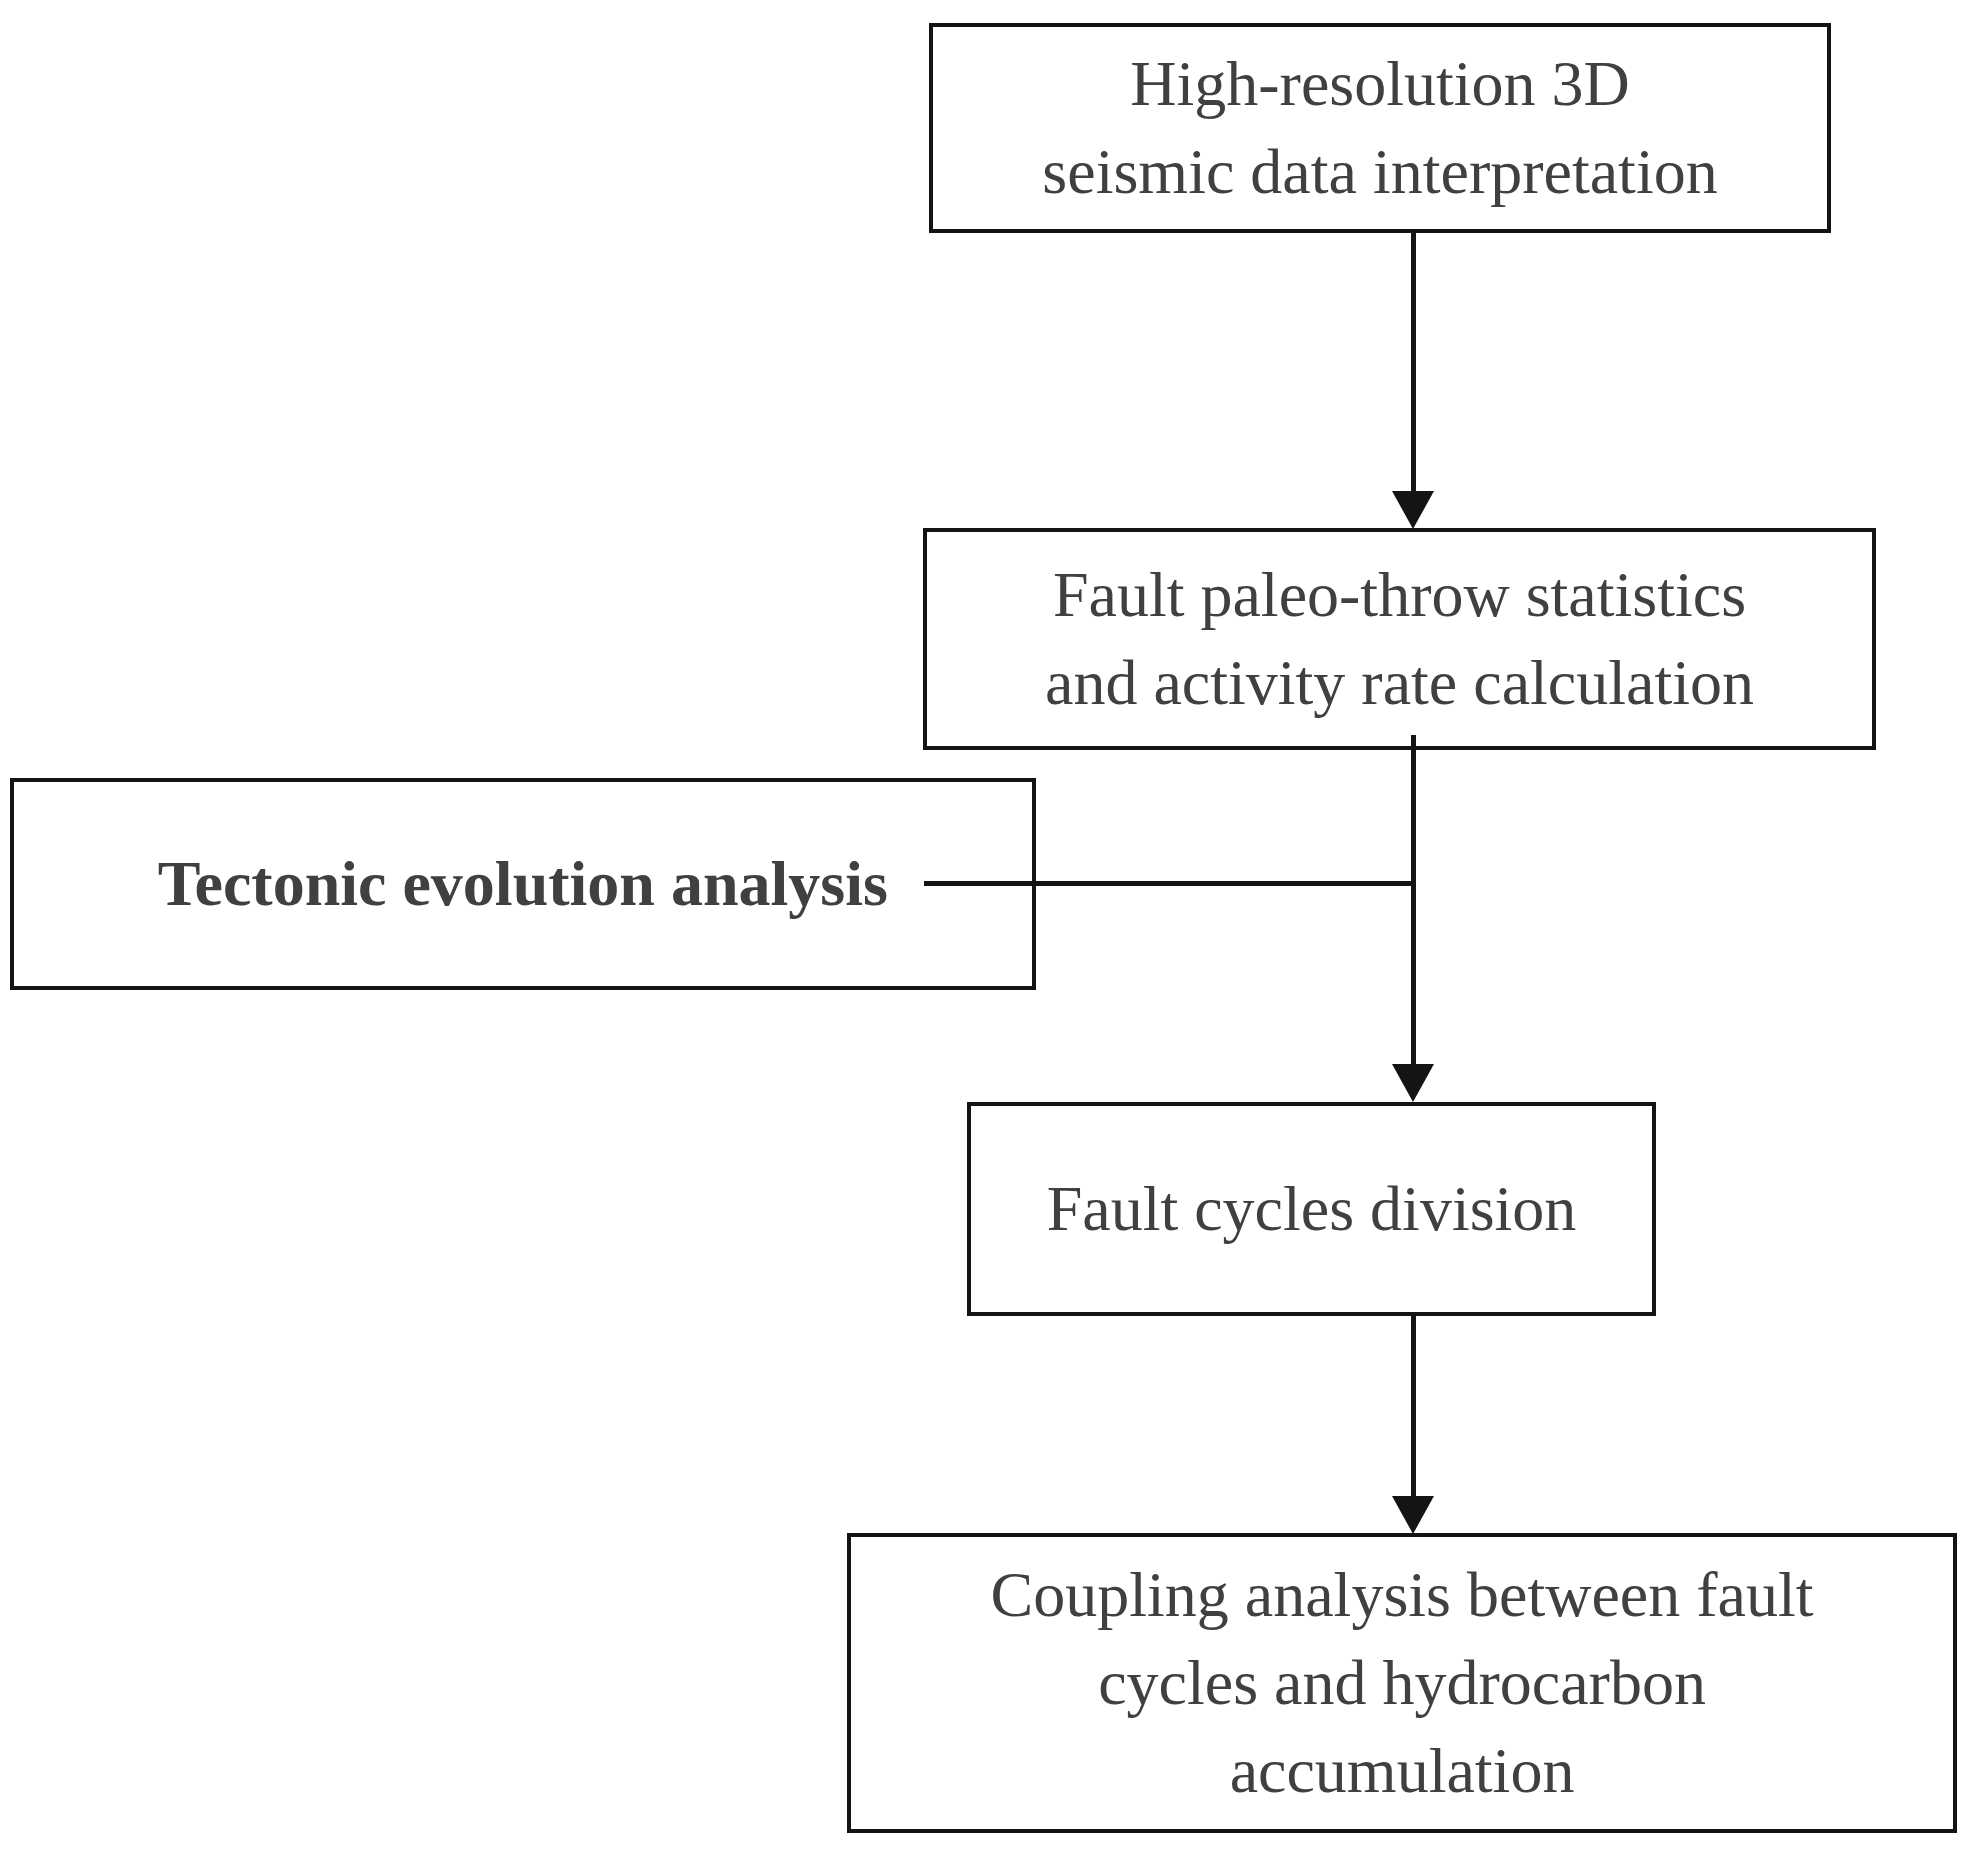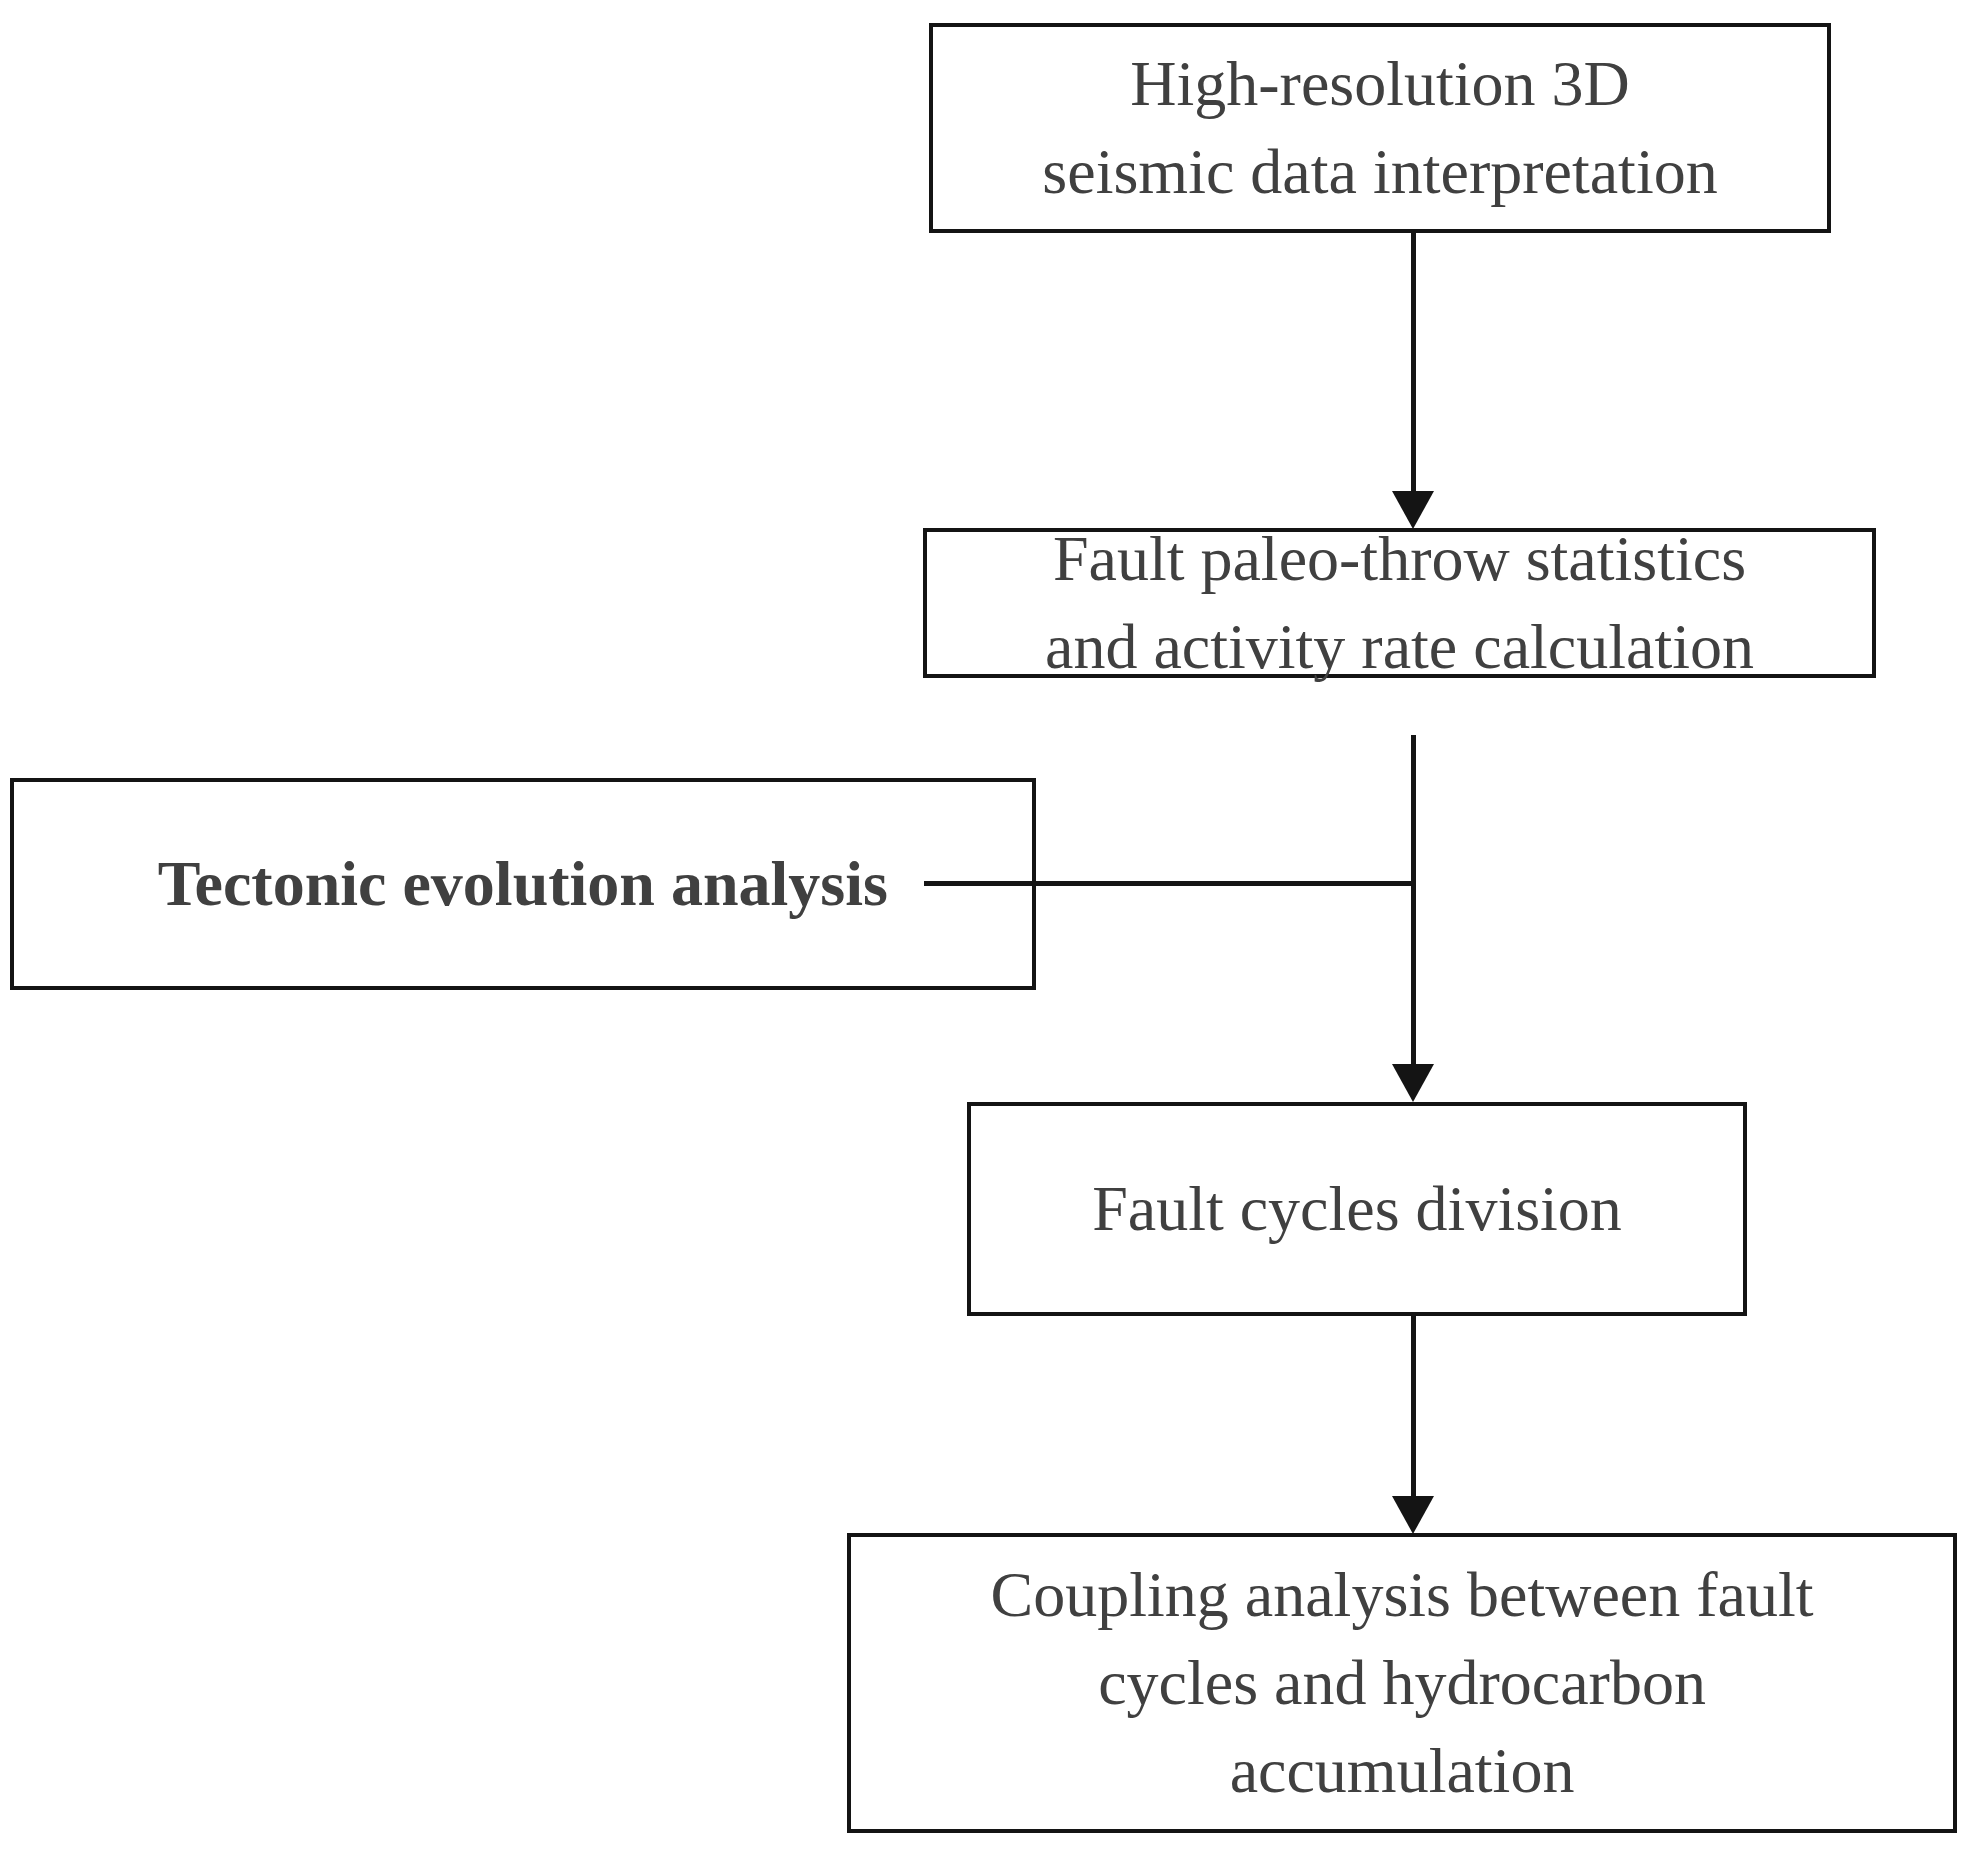--- a/index.html
+++ b/index.html
@@ -57,35 +57,35 @@
 <div class="canvas">
 
   <div class="node" style="left:929px; top:23px; width:902px; height:210px;">
     <span class="node-label">High-resolution 3D
 seismic data interpretation</span>
   </div>
 
   <div class="shaft" style="left:1411px; top:233px; height:260px;"></div>
   <div class="arrowhead" style="left:1392px; top:491px;"></div>
 
-  <div class="node" style="left:923px; top:528px; width:953px; height:150px;">
+  <div class="node" style="left:923px; top:528px; width:953px; height:222px;">
     <span class="node-label">Fault paleo-throw statistics
 and activity rate calculation</span>
   </div>
 
   <div class="shaft" style="left:1411px; top:735px; height:331px;"></div>
   <div class="arrowhead" style="left:1392px; top:1064px;"></div>
 
   <div class="node" style="left:9.8px; top:778px; width:1026px; height:212px;font-weight:bold;">
     <span class="node-label">Tectonic evolution analysis</span>
   </div>
 
   <div class="hline" style="left:924px; top:881px; width:491px;"></div>
 
-  <div class="node" style="left:967px; top:1102px; width:780px; height:214px;">
+  <div class="node" style="left:967px; top:1102px; width:689px; height:214px;">
     <span class="node-label">Fault cycles division</span>
   </div>
 
   <div class="shaft" style="left:1411px; top:1316px; height:182px;"></div>
   <div class="arrowhead" style="left:1392px; top:1496px;"></div>
 
   <div class="node" style="left:847px; top:1533px; width:1110px; height:300px;">
     <span class="node-label">Coupling analysis between fault
 cycles and hydrocarbon
 accumulation</span>

